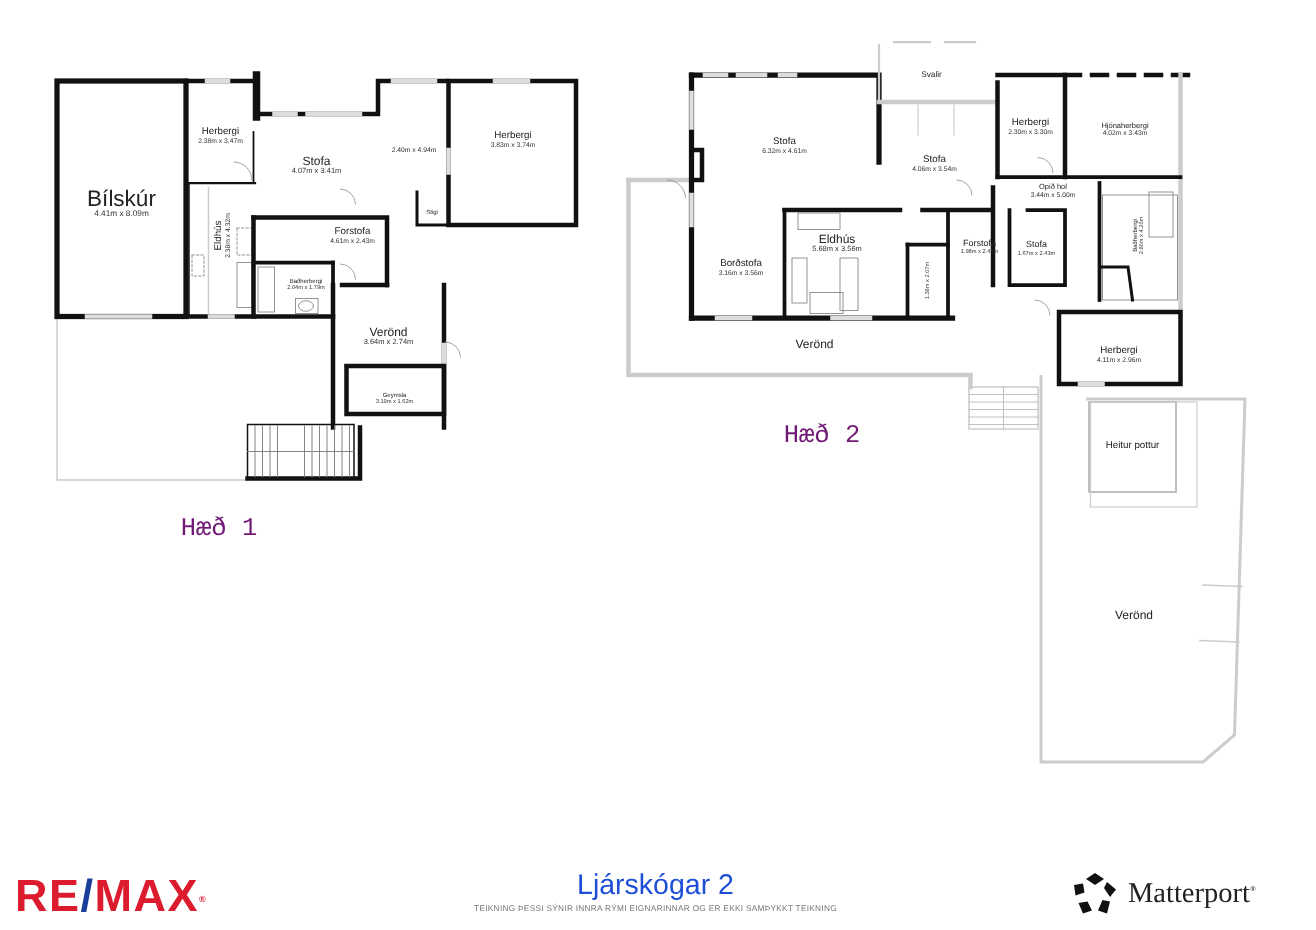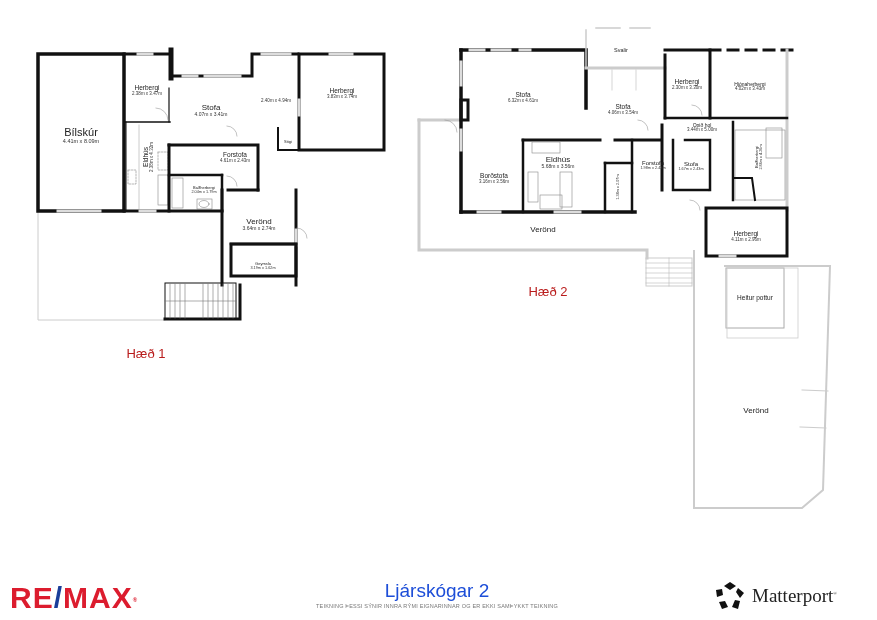--- a/index.html
+++ b/index.html
@@ -1,30 +1,30 @@
 <!DOCTYPE html>
 <html><head>
 <meta charset="utf-8">
 <style>
   html,body{margin:0;padding:0;background:#fff;}
   body{width:877px;height:620px;position:relative;overflow:hidden;font-family:"Liberation Sans",sans-serif;color:#222;}
   .plan{position:absolute;left:0;top:0;width:877px;height:560px;}
   .lbl{position:absolute;text-align:center;white-space:nowrap;transform:translate(-50%,-50%);line-height:1.05;}
   .lbl .n{display:block;color:#222;}
   .lbl .d{display:block;color:#333;}
-  .s-big .n{font-size:11px;}
+  .s-big .n{font-size:15px;}
   .s-big .d{font-size:5.5px;}
   .s-mid .n{font-size:8px;}
   .s-mid .d{font-size:5px;}
   .s-sm .n{font-size:6.5px;}
   .s-sm .d{font-size:4.5px;}
   .s-xs .n{font-size:4px;}
   .s-xs .d{font-size:3.8px;}
   .rot{transform:translate(-50%,-50%) rotate(-90deg);}
-  .floor-title{position:absolute;font-size:13px;color:#b91c1c;transform:translate(-50%,-50%);white-space:nowrap;}
+  .floor-title{position:absolute;font-size:17px;color:#701a75;transform:translate(-50%,-50%);white-space:nowrap;font-family:Liberation Mono, monospace;}
   .footer{position:absolute;left:0;top:565px;width:877px;height:55px;}
   .remax{position:absolute;left:10px;top:583px;font-family:"Liberation Sans",sans-serif;font-weight:bold;font-size:30px;letter-spacing:1px;color:#dc1c2e;line-height:30px;}
   .remax .slash{color:#1a3e9a;}
   .remax sup{font-size:6px;color:#dc1c2e;vertical-align:top;position:relative;top:2px;}
   .title{position:absolute;left:437px;top:580px;transform:translateX(-50%);text-align:center;}
   .title .t1{font-size:19px;color:#1d4ed8;display:block;line-height:22px;}
   .title .t2{font-size:5.5px;color:#777;display:block;letter-spacing:0.2px;margin-top:1px;}
   .mp{position:absolute;left:714px;top:580px;height:32px;display:flex;align-items:center;}
   .mp .word{font-family:"Liberation Serif",serif;font-size:19px;color:#222;margin-left:6px;}
   .mp sup{font-size:5px;}

